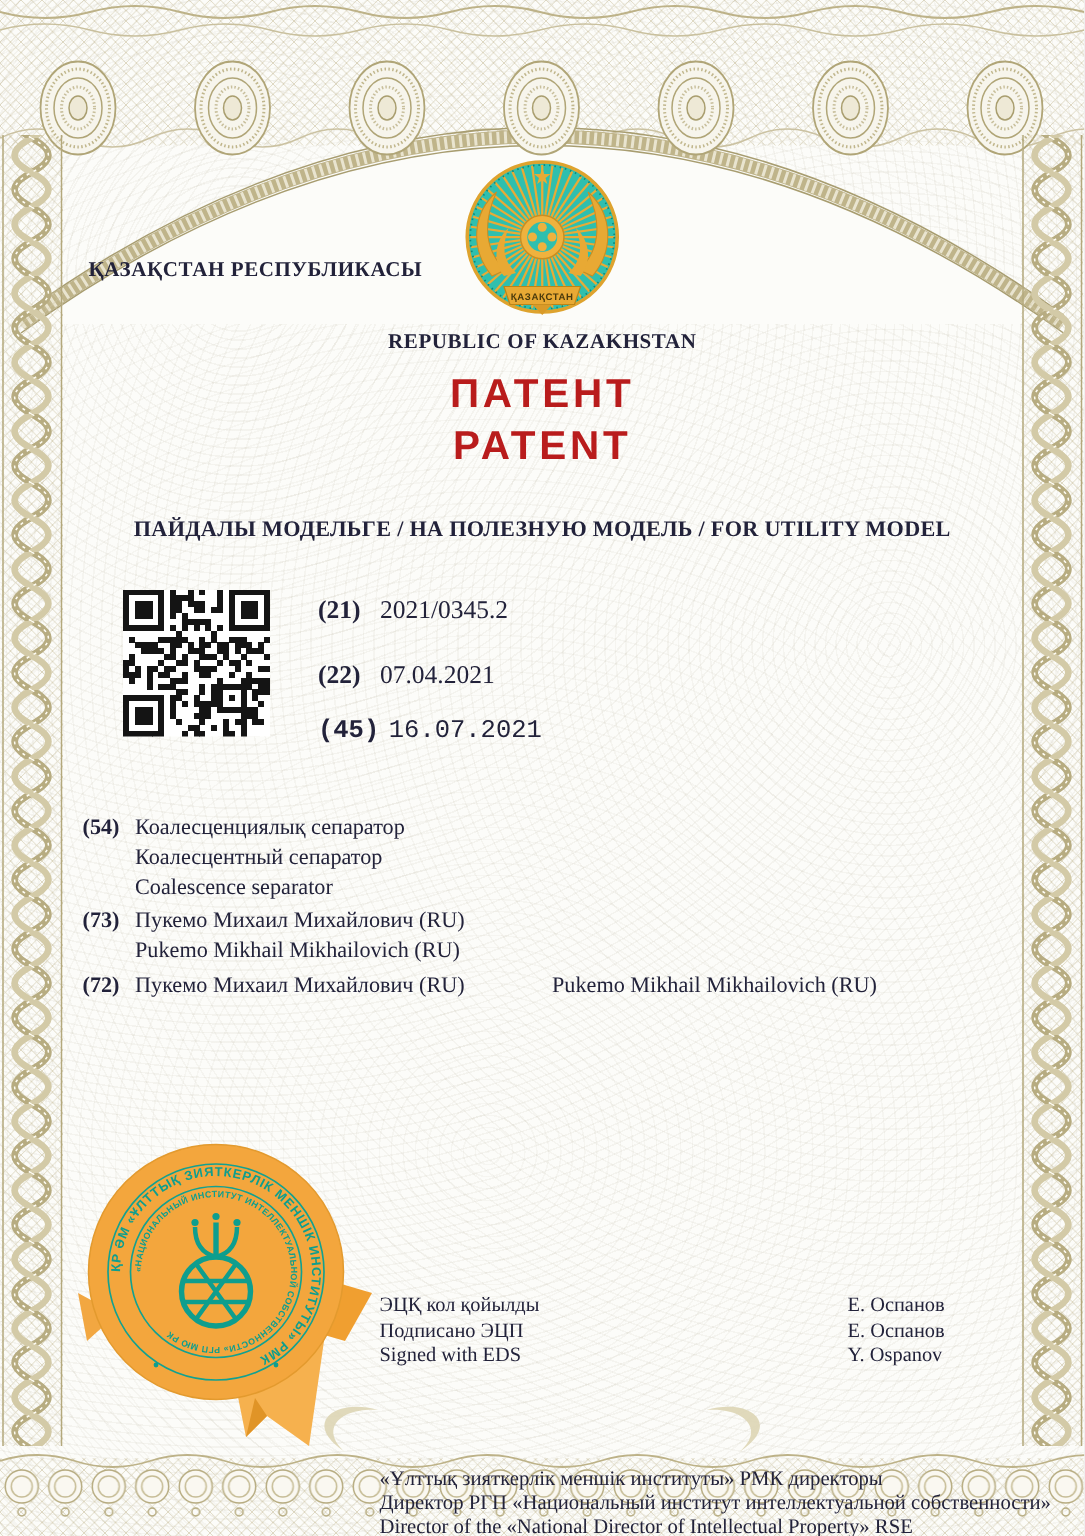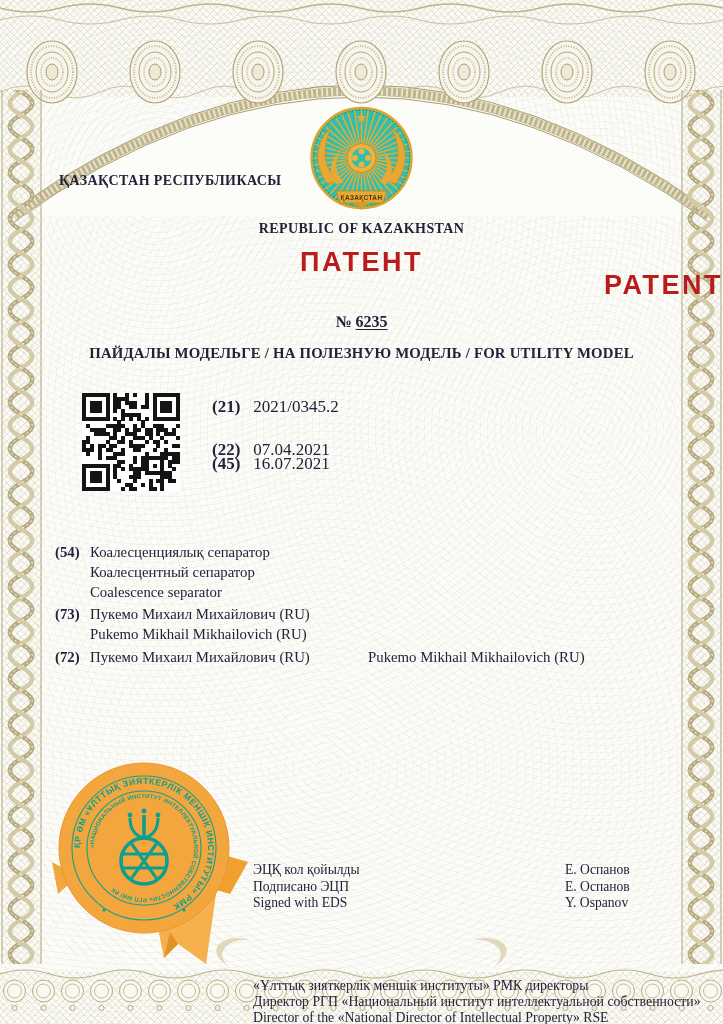--- a/index.html
+++ b/index.html
@@ -508,38 +508,34 @@
       <circle cx="106" cy="57" r="2.4" fill="#0e9e8e" stroke="none"></circle>
       <circle cx="52" cy="152" r="1.6" fill="#0e9e8e" stroke="none"></circle>
       <circle cx="132" cy="152" r="1.6" fill="#0e9e8e" stroke="none"></circle>
     </g>
   </svg>
 
   <div class="txt hdr" style="left:59px;top:173px;">ҚАЗАҚСТАН РЕСПУБЛИКАСЫ</div>
   <div class="txt hdr center" style="top:221px;">REPUBLIC OF KAZAKHSTAN</div>
 
   <div class="txt doer center" style="top:249px;">ПАТЕНТ</div>
-  <div class="txt doer center" style="top:272px;text-align:right;">PATENT</div>
-
-  <div class="txt numline center" style="top:313px;">
-    <span>№</span>
-    <span class="num">6235</span>
-  </div>
+  <div class="txt doer center" style="top:284px;">PATENT</div>
+
 
   <div class="txt subtitle center" style="top:345px;">ПАЙДАЛЫ МОДЕЛЬГЕ / НА ПОЛЕЗНУЮ МОДЕЛЬ / FOR UTILITY MODEL</div>
 
   <div class="txt frow" style="left:212px;top:397px;">
     <span class="code">(21)</span>
     <span>2021/0345.2</span>
   </div>
   <div class="txt frow" style="left:212px;top:440px;">
     <span class="code">(22)</span>
     <span>07.04.2021</span>
   </div>
-  <div class="txt frow" style="left:212px;top:454px;">
+  <div class="txt frow" style="left:212px;top:478px;font-family:Liberation Mono, monospace;">
     <span class="code">(45)</span>
     <span>16.07.2021</span>
   </div>
 
   <div class="txt block" style="left:90px;top:542px;">
     <span class="code">(54)</span>
     <div>Коалесценциялық сепаратор</div>
     <div>Коалесцентный сепаратор</div>
     <div>Coalescence separator</div>
   </div>

